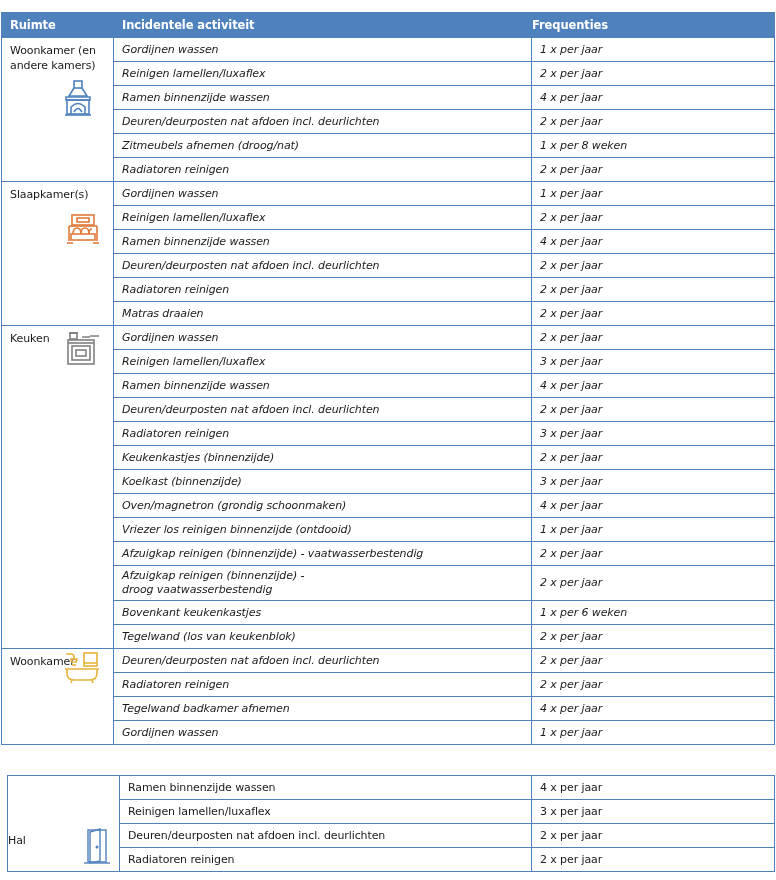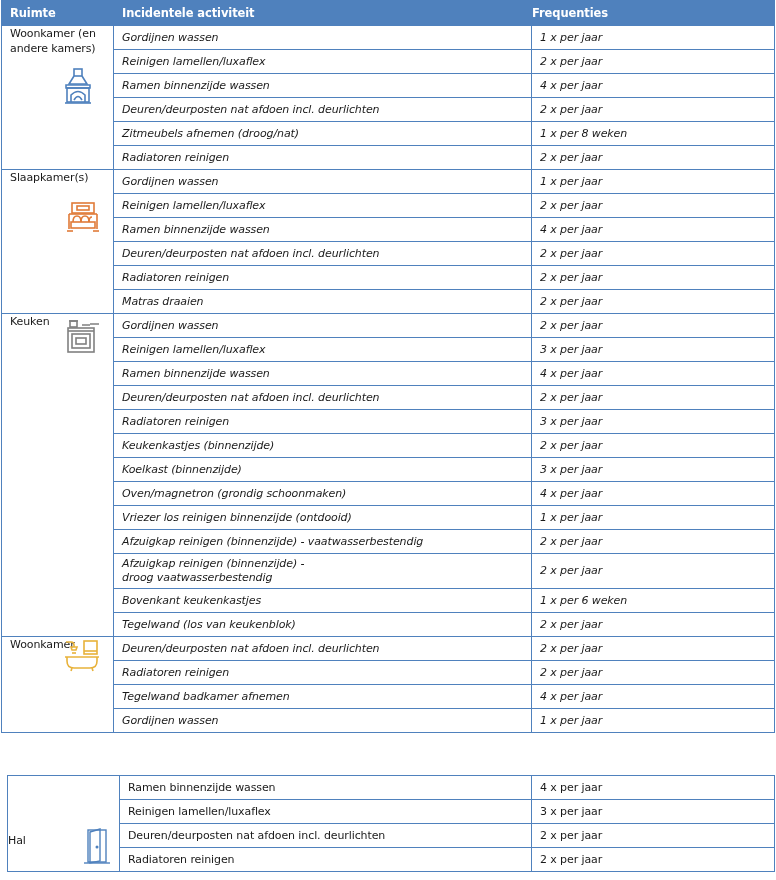--- a/index.html
+++ b/index.html
@@ -3,25 +3,25 @@
 <meta charset="utf-8">
 <style>
   html, body { margin: 0; padding: 0; background: #ffffff; }
   body { width: 776px; height: 880px; position: relative; overflow: hidden;
          font-family: "DejaVu Sans", sans-serif; font-size: 11px; color: #1a1a1a; }
   .tbl { position: absolute; border-collapse: collapse; table-layout: fixed; }
   .tbl td, .tbl th { border: 1.5px solid #4f81bd; padding: 0 0 0 8px; vertical-align: middle;
                      text-align: left; line-height: 14px; letter-spacing: -0.1px; }
   .tbl th { background: #4f81bd; color: #ffffff; font-weight: bold; height: 24px; font-size: 11.5px; }
   .tbl th.freq-h { text-align: left; padding-left: 0; }
-  #main { left: 1px; top: 0; width: 773px; }
+  #main { left: 1px; top: 12px; width: 773px; }
   #main col.c1 { width: 112px; }
   #main col.c2 { width: 418px; }
   #main col.c3 { width: 243px; }
-  .tbl td.room { vertical-align: top; position: relative; }
+  .tbl td.room { vertical-align: top; padding-top: 5px; position: relative; }
   .tbl td.act, .tbl td.freq { height: 23px; font-style: italic; }
   .tbl td.act.tall { height: 34px; }
   .room-name { display: block; line-height: 15px; }
   .room-icon { position: absolute; }
   #hal { left: 7px; top: 775px; width: 767px; }
   #hal col.c1 { width: 112px; }
   #hal col.c2 { width: 412px; }
   #hal col.c3 { width: 243px; }
   #hal td { height: 23px; }
   #hal td.room { vertical-align: top; padding-top: 0; }

